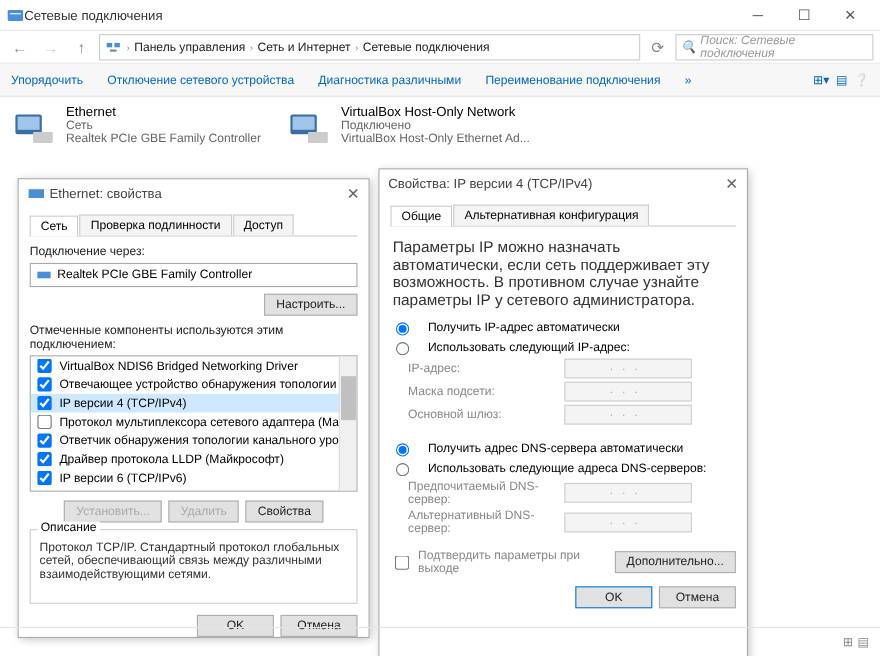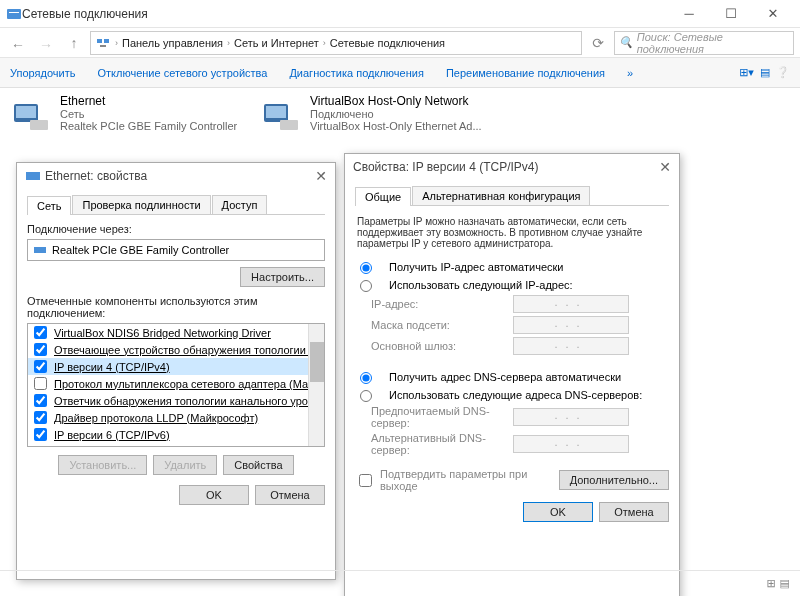--- a/index.html
+++ b/index.html
@@ -28,21 +28,21 @@
 .dlg-title { height: 26px; display: flex; align-items: center; padding: 0 8px; font-size: 12px; color: #444; }
 .dlg-title .close { margin-left: auto; font-size: 14px; color: #666; }
 .dlg-body { padding: 6px 10px 10px 10px; }
 .tabs { display: flex; border-bottom: 1px solid #ccc; }
 .tab { padding: 3px 9px; border: 1px solid #ccc; border-bottom: none; background: #fff; margin-right: 1px; position: relative; top: 1px; font-size: 11px; }
 .tab.inactive { background: #f4f4f4; top: 0; }
 .section-label { font-size: 11px; color: #222; margin: 8px 0 4px 0; }
 .nic-box { border: 1px solid #aaa; background: #fff; height: 22px; display: flex; align-items: center; padding: 0 4px; gap: 4px; }
 .btn { background: #e1e1e1; border: 1px solid #adadad; padding: 3px 10px; font-size: 11px; color: #222; }
 .btn:disabled, .btn.disabled { color: #aaa; }
-.comp-list { border: 1px solid #aaa; height: 124px; overflow: hidden; position: relative; text-decoration: underline; }
+.comp-list { border: 1px solid #aaa; height: 124px; overflow: hidden; position: relative; }
 .comp-row { display: flex; align-items: center; height: 17px; padding: 0 2px; gap: 4px; }
 .comp-row.sel { background: #cde8ff; }
 .chk { width: 13px; height: 13px; }
 .scrollbar { position: absolute; right: 0; top: 0; width: 16px; height: 100%; background: #f0f0f0; border-left: 1px solid #ddd; }
 .scrollbar .thumb { background: #c0c0c0; width: 14px; height: 40px; margin: 18px 1px; }
 .btnrow { display: flex; gap: 6px; margin-top: 8px; justify-content: center; }
 .group { border: 1px solid #ccc; padding: 6px 8px; margin-top: 6px; position: relative; }
 .group-title { position: absolute; top: -8px; left: 6px; background: #fff; padding: 0 3px; font-size: 11px; }
 .desc-box { height: 54px; font-size: 11px; color: #333; padding: 4px 0; }
 .radio-row { display: flex; align-items: center; gap: 14px; margin: 3px 0; }
@@ -95,21 +95,21 @@
   <div class="nav-arrow">⟳</div>
   <div class="search">
     <span>🔍</span>
     <span>Поиск: Сетевые подключения</span>
   </div>
 </div>
 
 <div class="cmdbar">
   <span>Упорядочить</span>
   <span>Отключение сетевого устройства</span>
-  <span>Диагностика подключения</span>
+  <span>Диагностика различными</span>
   <span>Переименование подключения</span>
   <span style="color:#0066cc">»</span>
   <div class="right">
     <span>⊞▾</span>
     <span>▤</span>
     <span style="color:#1e90ff">❔</span>
   </div>
 </div>
 
 <div class="content">
@@ -201,38 +201,42 @@
         </div>
       <div class="scrollbar">
           <div class="thumb"></div>
         </div>
     </div>
     <div class="btnrow">
       <button class="btn disabled">Установить...</button>
       <button class="btn disabled">Удалить</button>
       <button class="btn">Свойства</button>
     </div>
+    <div class="group">
+      <div class="group-title">Описание</div>
+      <div class="desc-box">Протокол TCP/IP. Стандартный протокол глобальных сетей, обеспечивающий связь между различными взаимодействующими сетями.</div>
+    </div>
     <div class="ok-cancel">
       <button class="btn" style="width:70px">OK</button>
       <button class="btn" style="width:70px">Отмена</button>
     </div>
   </div>
 </div>
 
 <div class="dlg dlg-ip">
   <div class="dlg-title">
     <span>Свойства: IP версии 4 (TCP/IPv4)</span>
     <span class="close">✕</span>
   </div>
   <div class="dlg-body">
     <div class="tabs">
       <div class="tab">Общие</div>
       <div class="tab inactive">Альтернативная конфигурация</div>
     </div>
-    <div style="margin:10px 2px;font-size:10px;color:#333">Параметры IP можно назначать автоматически, если сеть поддерживает эту возможность. В противном случае узнайте параметры IP у сетевого администратора.</div>
+    <div style="margin:10px 2px;font-size:14px;color:#333">Параметры IP можно назначать автоматически, если сеть поддерживает эту возможность. В противном случае узнайте параметры IP у сетевого администратора.</div>
     <div class="radio-row">
         <input type="radio" class="radio" checked="" style="">
         <span>Получить IP-адрес автоматически</span>
       </div>
     <div class="radio-row">
         <input type="radio" class="radio" style="">
         <span>Использовать следующий IP-адрес:</span>
       </div>
     <div class="field-row">
         <label>IP-адрес:</label>

